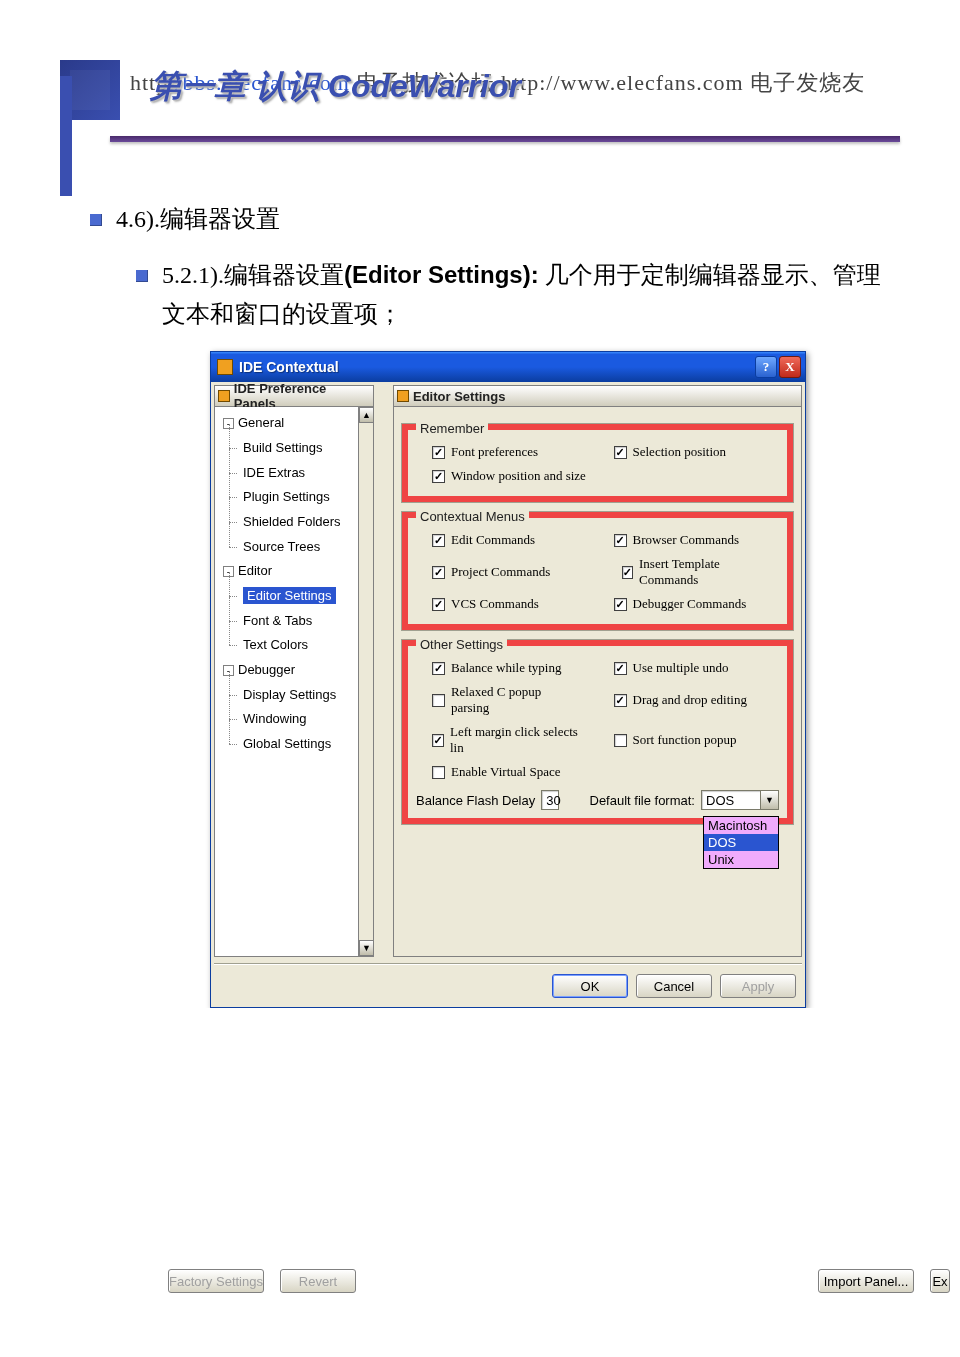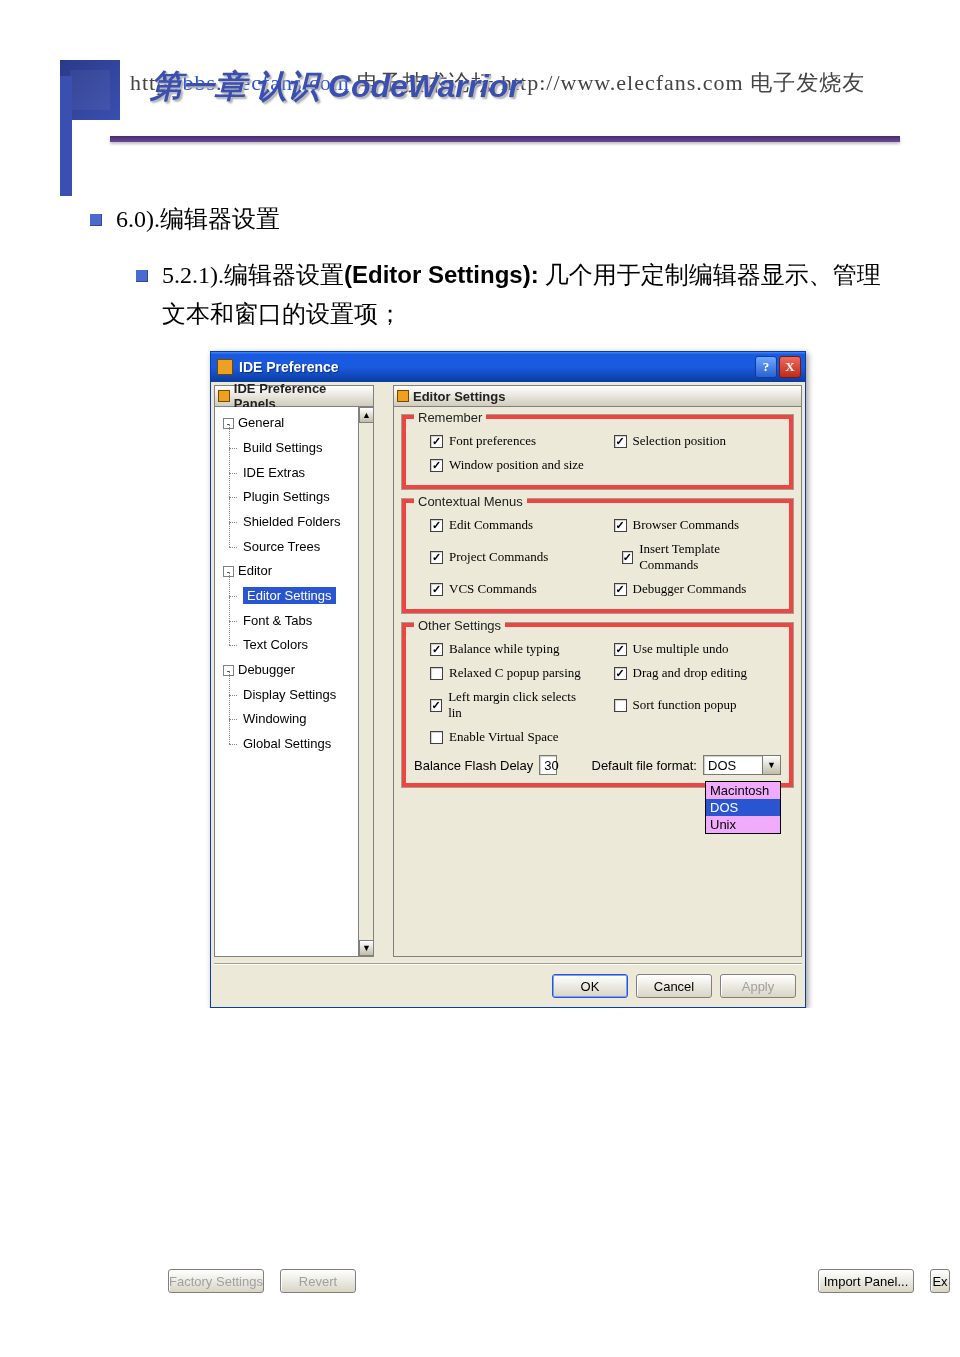--- a/index.html
+++ b/index.html
@@ -225,25 +225,26 @@
 
   .xp-right-body {
     border: 1px solid #808080;
     border-top: none;
     background: #ece9d8;
     height: 550px;
     padding: 8px;
     position: relative;
   }
   .xp-groupbox {
-    border: 4px solid #ef4444;
+    border: 6px solid #ef4444;
     outline: 1px solid #a0a090;
     margin-bottom: 10px;
     padding: 10px 8px 8px 8px;
     position: relative;
+    margin-top: 9px;
   }
   .xp-groupbox-title {
     position: absolute;
     top: -9px; left: 8px;
     background: #ece9d8;
     padding: 0 4px;
     font-family: "SimSun","Tahoma",sans-serif;
     font-size: 13px;
     color: #222;
   }
@@ -369,33 +370,33 @@
     <div class="watermark-text">
       <span>http</span><a class="wm-link">//bbs.elecfans.com</a><span> 电子技术论坛 </span><span>http://www.elecfans.com</span><span> 电子发烧友</span>
     </div>
     <div class="slide-title-text">第一章 认识 CodeWarrior</div>
     <div class="header-rule"></div>
   </div>
 
   <div class="content-area">
     <div class="bul-line">
       <div class="bul-square"></div>
-      <div class="bul-text">6.0).编辑器设置</div>
+      <div class="bul-text">4.6).编辑器设置</div>
     </div>
     <div class="bul-line sub-bul">
       <div class="bul-square"></div>
       <div class="bul-text">
         <span>5.2.1).编辑器设置</span><span class="bold">(Editor Settings):</span><span> 几个用于定制编辑器显示、管理文本和窗口的设置项；</span>
       </div>
     </div>
 
     <div class="xp-window">
       <div class="xp-titlebar">
         <div class="xp-title-icon"></div>
-        <div class="xp-title-text">IDE Preference</div>
+        <div class="xp-title-text">IDE Contextual</div>
         <div class="xp-title-btn xp-help-btn">?</div>
         <div class="xp-title-btn xp-close-btn">X</div>
       </div>
       <div class="xp-body">
         <div class="xp-panels-row">
 
           <div class="xp-col-left">
             <div class="xp-panel-header">
               <div class="xp-panel-header-icon"></div>
               <span>IDE Preference Panels</span>

